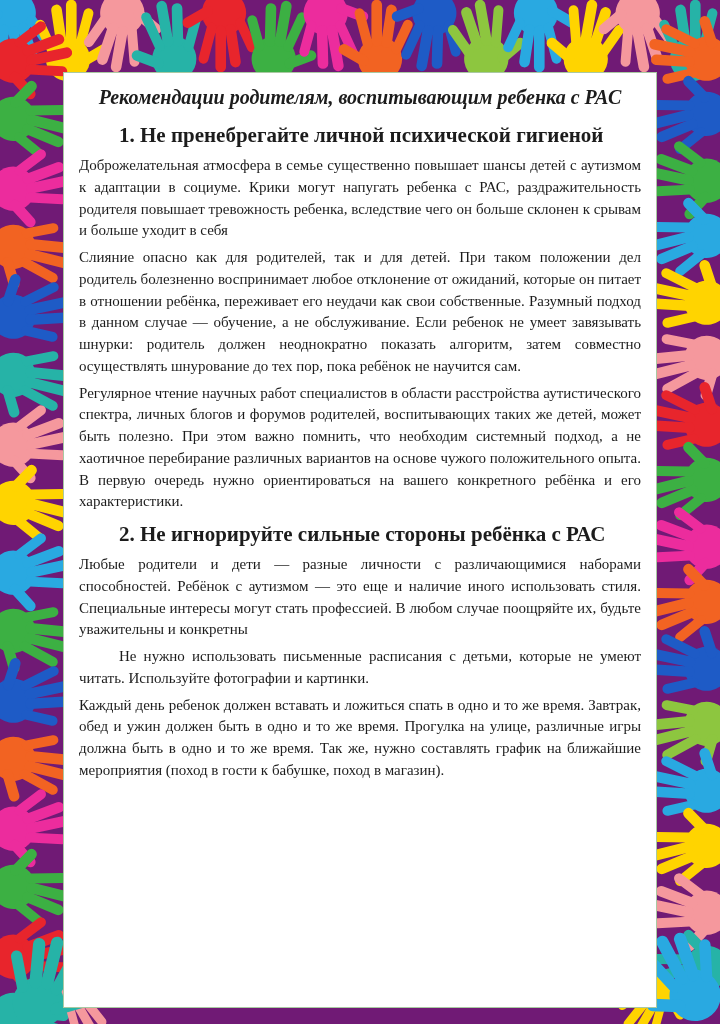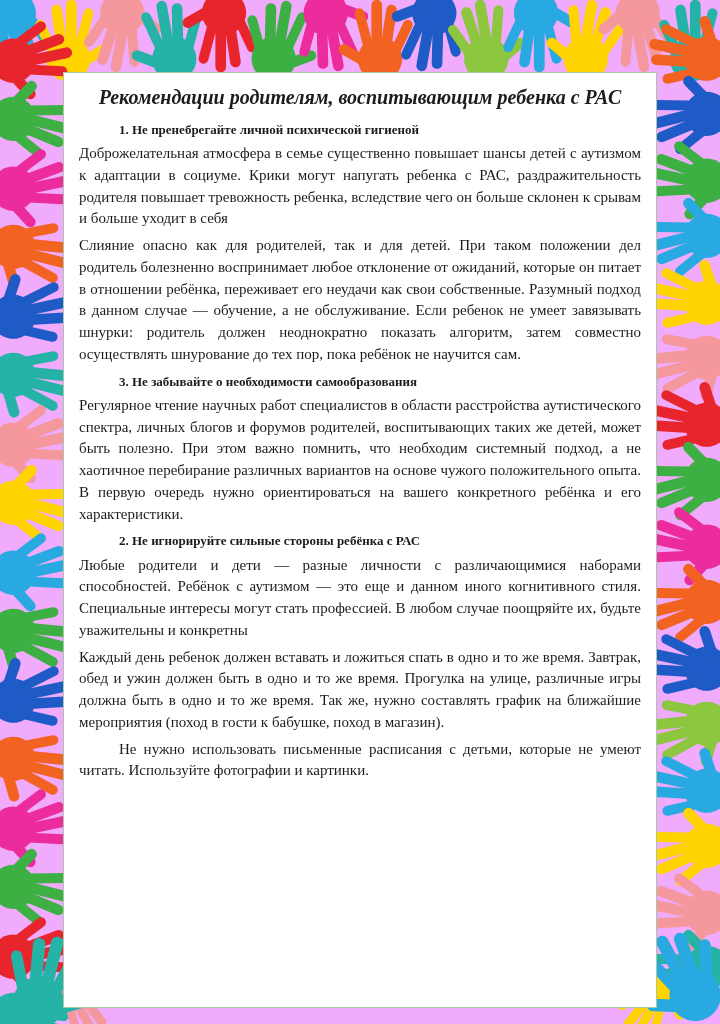--- a/index.html
+++ b/index.html
@@ -1,31 +1,31 @@
 <!DOCTYPE html>
 <html><head>
 <meta charset="utf-8">
 <style>
   html,body{margin:0;padding:0;}
   body{background:#ffffff;width:720px;height:1024px;overflow:hidden;}
-  .page{position:relative;width:720px;height:1024px;background:#f0abfc;overflow:hidden;}
+  .page{position:relative;width:720px;height:1024px;background:#701a75;overflow:hidden;}
   #hands-svg{position:absolute;inset:0;z-index:0;}
   .content-box{
     position:absolute;left:63px;top:72px;width:594px;height:936px;
     box-sizing:border-box;background:#ffffff;border:1px solid #a9c9a2;
     padding:10px 15px 8px 15px;z-index:1;
     font-family:"Liberation Serif",serif;color:#1c1c1c;overflow:hidden;
   }
   .title{
     font-family:"Liberation Serif",serif;
     font-style:italic;font-weight:bold;font-size:20px;line-height:1.45;
     text-align:center;margin:0 0 8px 0;
   }
   .heading{
-    font-weight:bold;font-size:13px;line-height:1.48;
+    font-weight:bold;font-size:21px;line-height:1.48;
     text-align:justify;text-indent:40px;margin:6px 0 4px 0;
   }
   .para{
     font-size:15px;line-height:1.45;text-align:justify;margin:0 0 5px 0;
   }
   .para.indent{text-indent:40px;}
 </style>
 </head>
 <body>
 
@@ -98,23 +98,22 @@
 
   <div class="content-box">
 
     <h1 class="title">Рекомендации родителям, воспитывающим ребенка с РАС</h1>
 
     <h2 class="heading">1. Не пренебрегайте личной психической гигиеной</h2>
     <p class="para">Доброжелательная атмосфера в семье существенно повышает шансы детей с аутизмом к адаптации в социуме. Крики могут напугать ребенка с РАС, раздражительность родителя повышает тревожность ребенка, вследствие чего он больше склонен к срывам и больше уходит в себя</p>
 
     <p class="para">Слияние опасно как для родителей, так и для детей. При таком положении дел родитель болезненно воспринимает любое отклонение от ожиданий, которые он питает в отношении ребёнка, переживает его неудачи как свои собственные. Разумный подход в данном случае — обучение, а не обслуживание. Если ребенок не умеет завязывать шнурки: родитель должен неоднократно показать алгоритм, затем совместно осуществлять шнурование до тех пор, пока ребёнок не научится сам.</p>
 
-    <h2 class="heading">3. Не забывайте о необходимости самообразования</h2>
     <p class="para">Регулярное чтение научных работ специалистов в области расстройства аутистического спектра, личных блогов и форумов родителей, воспитывающих таких же детей, может быть полезно. При этом важно помнить, что необходим системный подход, а не хаотичное перебирание различных вариантов на основе чужого положительного опыта. В первую очередь нужно ориентироваться на вашего конкретного ребёнка и его характеристики.</p>
 
     <h2 class="heading">2. Не игнорируйте сильные стороны ребёнка с РАС</h2>
-    <p class="para">Любые родители и дети — разные личности с различающимися наборами способностей. Ребёнок с аутизмом — это еще и данном иного когнитивного стиля. Специальные интересы могут стать профессией. В любом случае поощряйте их, будьте уважительны и конкретны</p>
+    <p class="para">Любые родители и дети — разные личности с различающимися наборами способностей. Ребёнок с аутизмом — это еще и наличие иного использовать стиля. Специальные интересы могут стать профессией. В любом случае поощряйте их, будьте уважительны и конкретны</p>
 
+    <p class="para indent">Не нужно использовать  письменные расписания с детьми,  которые не умеют читать. Используйте фотографии и картинки.</p>
     <p class="para">Каждый день ребенок должен вставать и ложиться спать в одно и то же время. Завтрак, обед и ужин должен быть в одно и то же время. Прогулка на улице, различные игры должна быть в одно и то же время. Так же, нужно составлять  график  на ближайшие мероприятия (поход в гости к бабушке, поход в магазин).</p>
-    <p class="para indent">Не нужно использовать  письменные расписания с детьми,  которые не умеют читать. Используйте фотографии и картинки.</p>
 
   </div>
 </div>
 
 </body></html>

